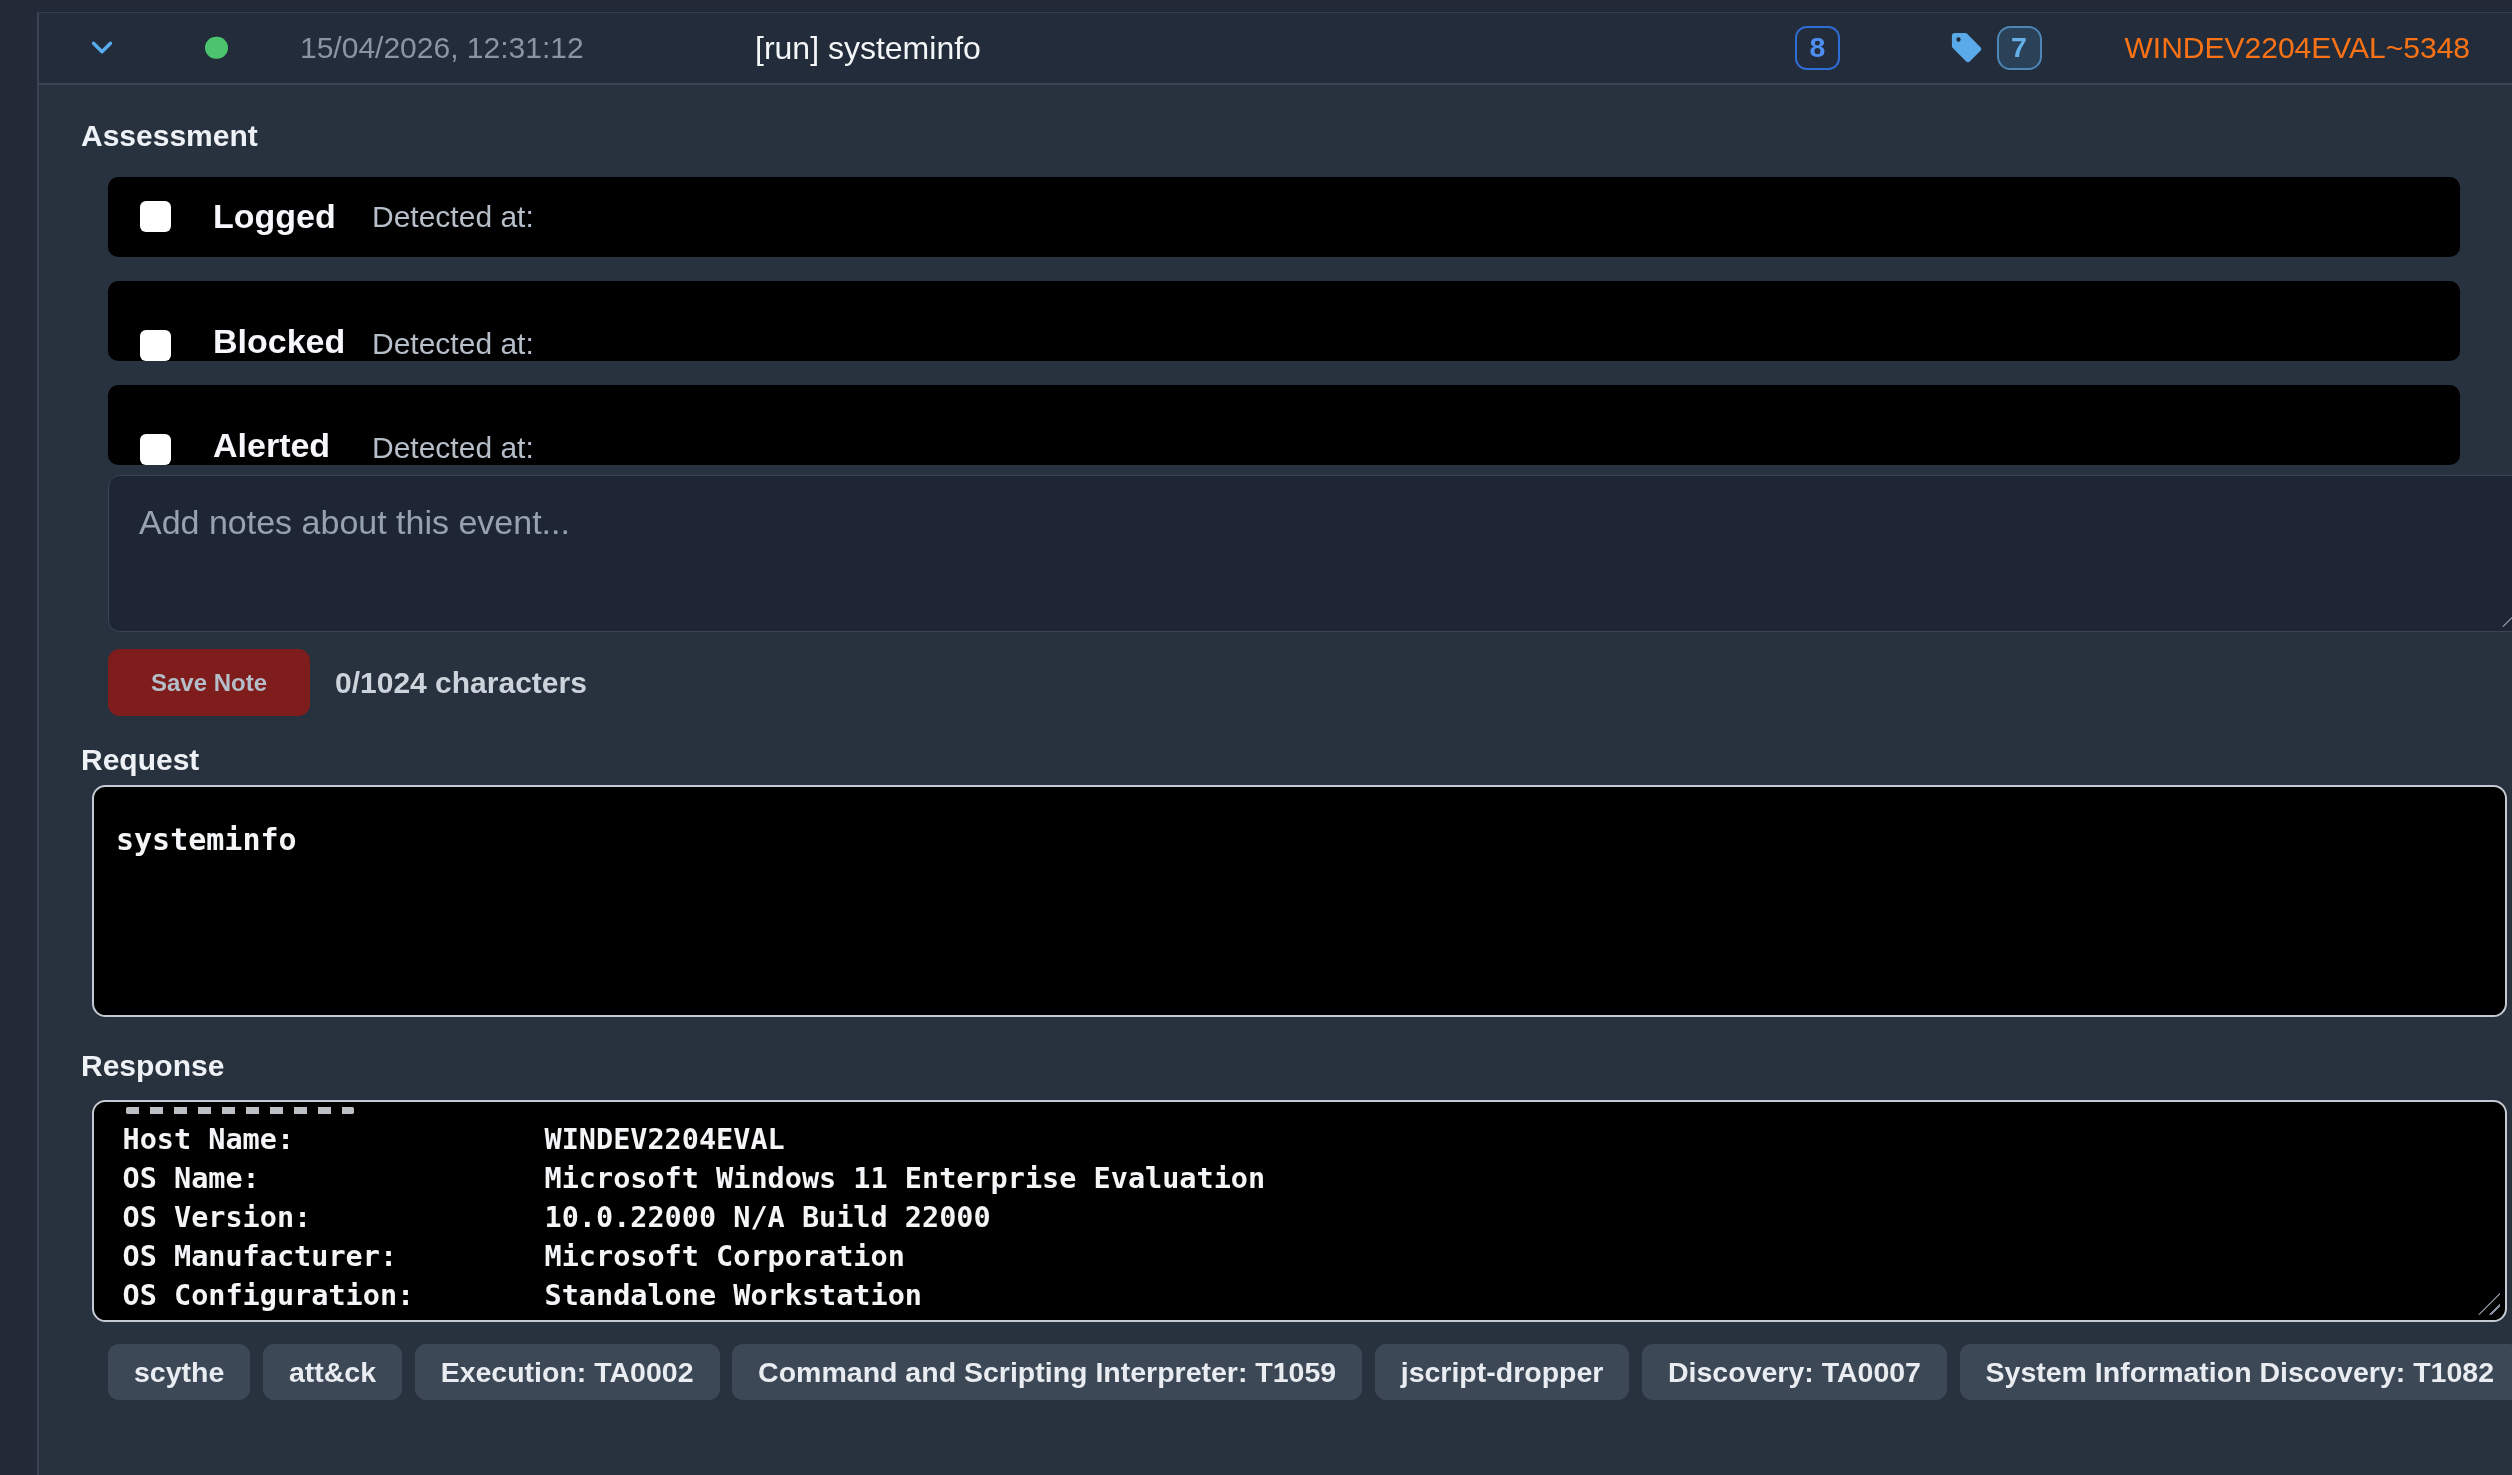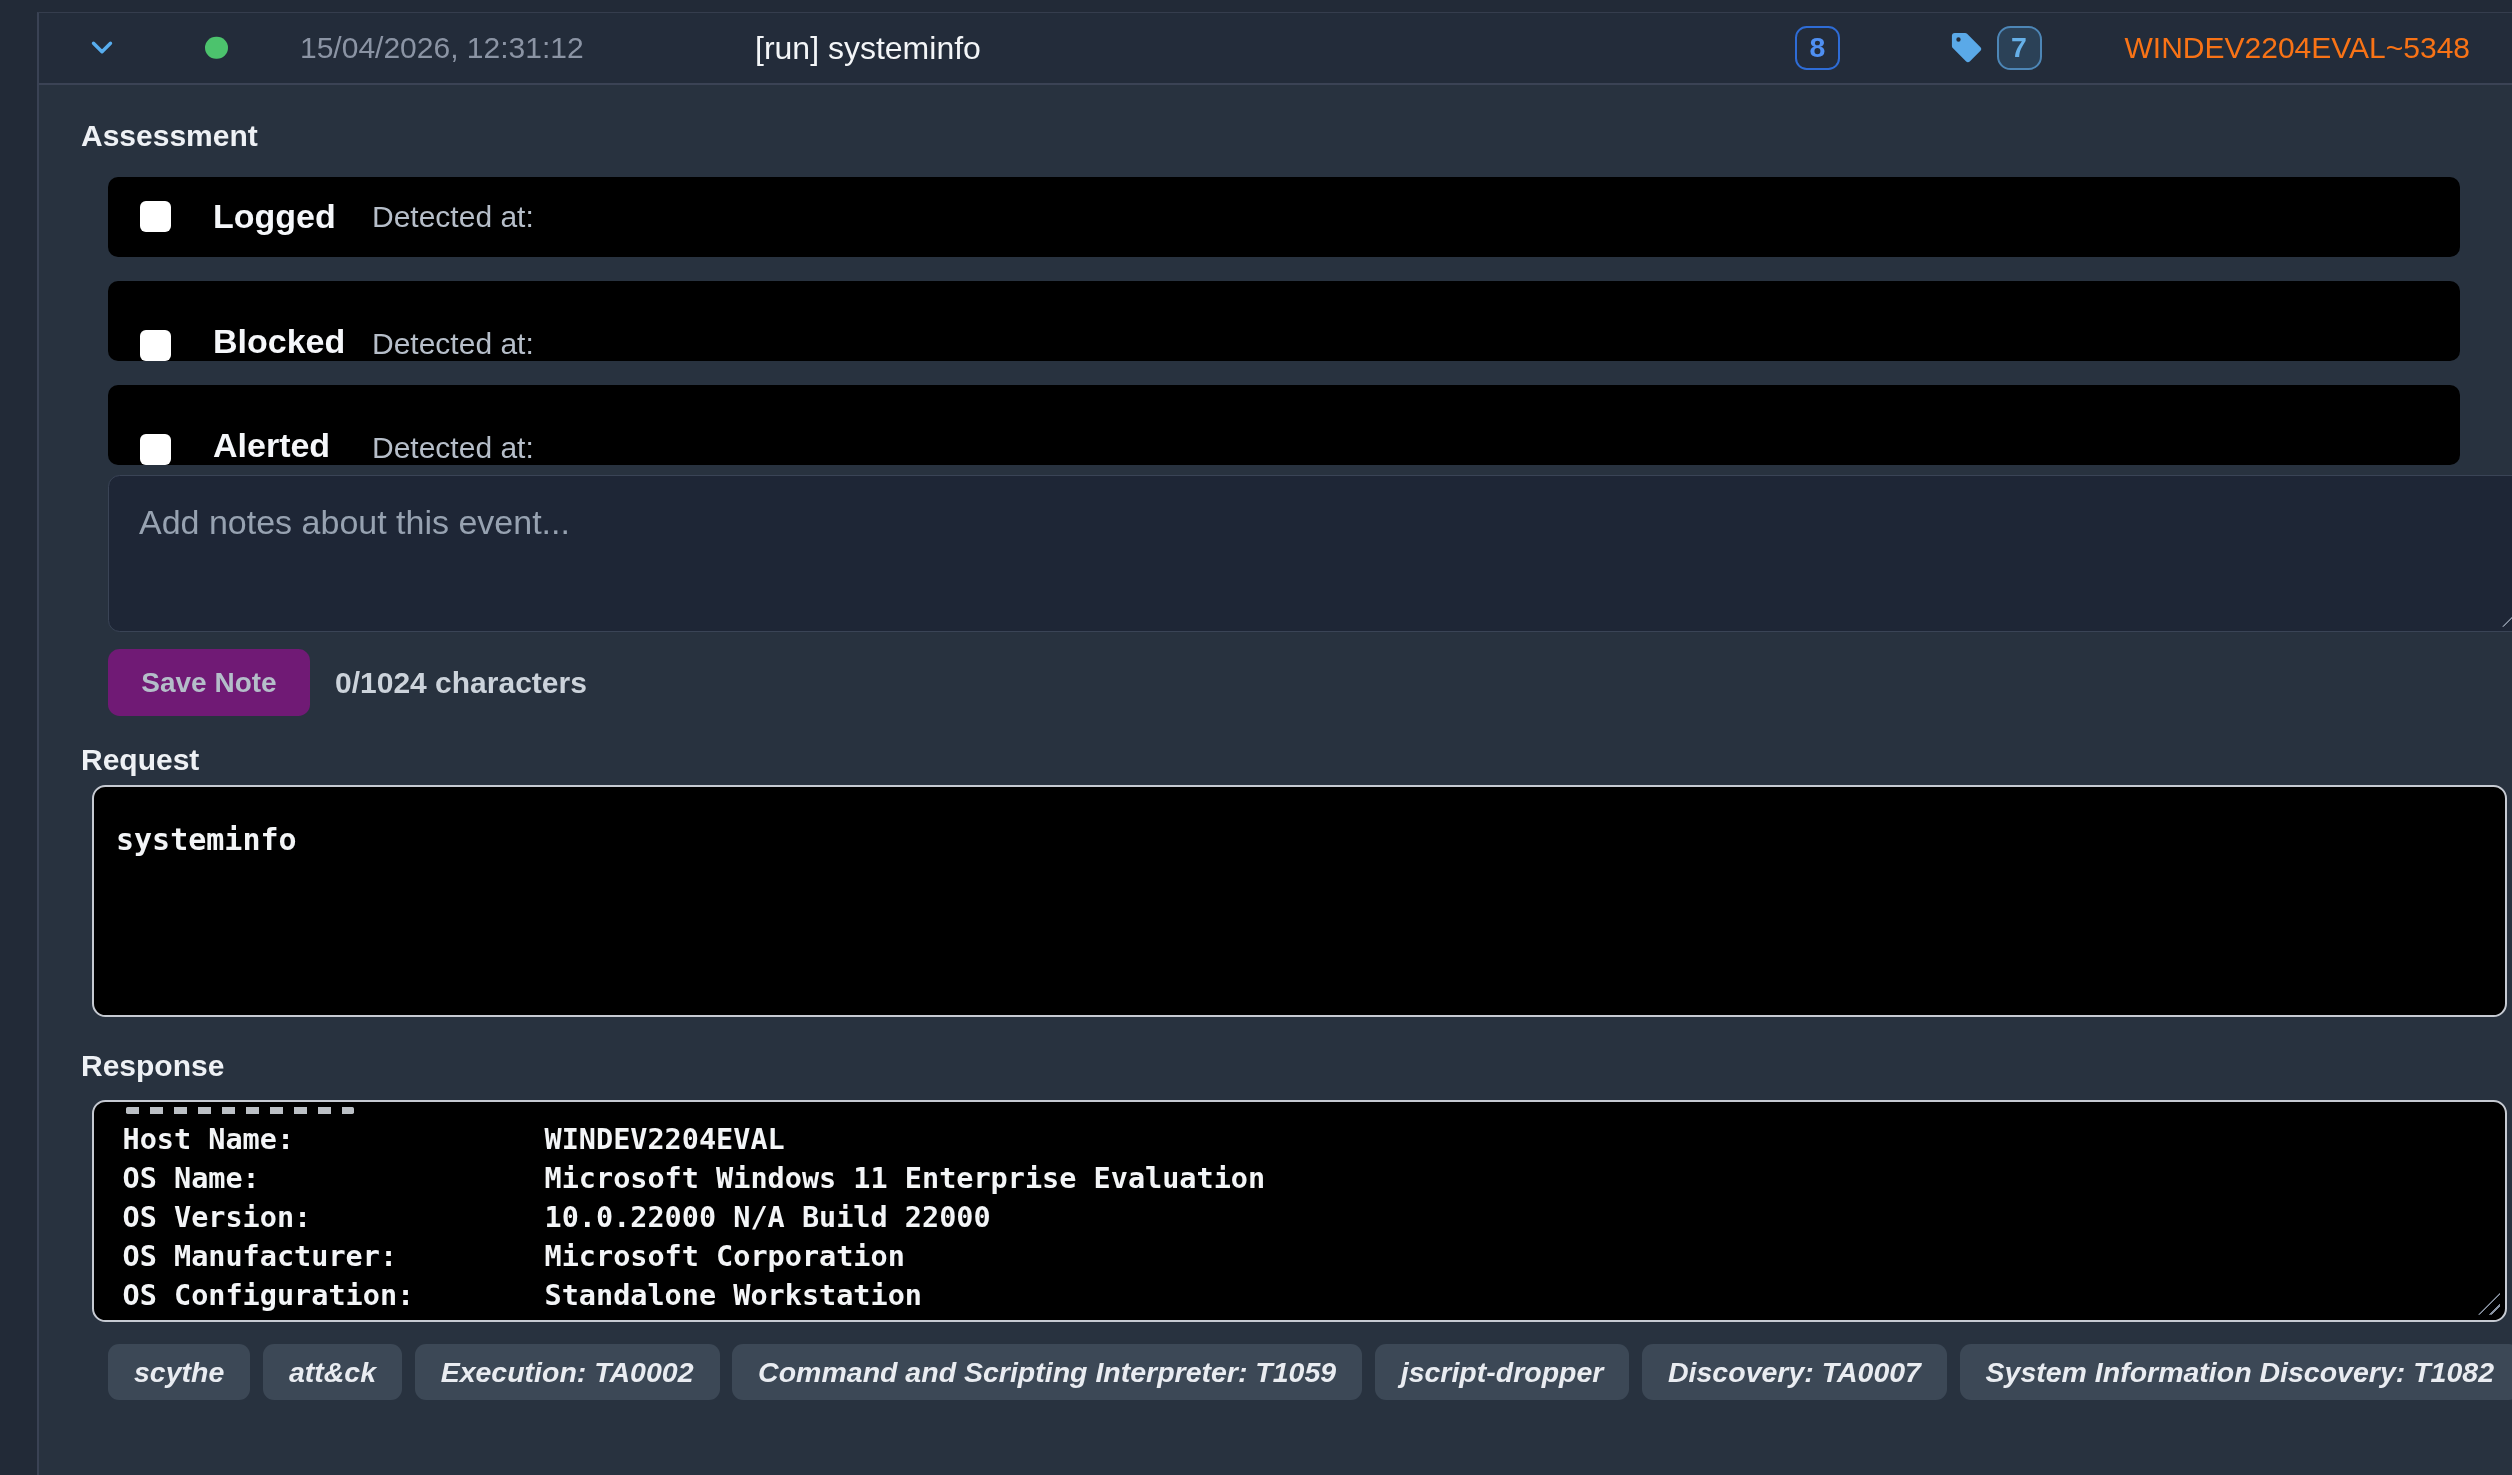--- a/index.html
+++ b/index.html
@@ -78,23 +78,23 @@
   .resize-grip {
     position:absolute; right:5px; bottom:5px; width:22px; height:22px;
     background:repeating-linear-gradient(135deg, transparent 0 5.9px, #8a94a4 5.9px 8.4px);
     clip-path:polygon(100% 0, 100% 100%, 0 100%);
     cursor:nwse-resize;
   }
   
   .save-row { margin-top:17.6px; margin-left:69px; display:flex; align-items:center; }
   .save-btn {
     width:202px; height:67px; border:none; border-radius:11.7px;
-    background:#701a75; color:#b4bec9;
+    background:#7f1d1d; color:#b4bec9;
     font-family:"Liberation Sans", sans-serif;
-    font-size:28px; font-weight:700; cursor:pointer;
+    font-size:24px; font-weight:700; cursor:pointer;
   }
   .char-counter { margin-left:25px; font-size:30px; font-weight:600; color:#ccd3db; }
 
   
   .code-box {
     margin-top:10px; margin-left:53px; width:calc(100% - 58px);
     background:#000000;
     border:2.5px solid #c6cad2; border-radius:13.4px;
     font-family:"DejaVu Sans Mono", monospace;
     font-weight:700; color:#f3f5f7;
@@ -104,21 +104,21 @@
   .response-box { height:222px; margin-top:18.5px; padding:3.4px 28.5px 0 28.5px; font-size:28.5px; }
   .clipped-text-line {
     height:6.7px; width:228px; margin:1.7px 0 6.7px 3.4px;
     background:repeating-linear-gradient(90deg, #d0d5db 0 12.6px, transparent 12.6px 24px);
     border-radius:1.7px; opacity:.9;
   }
   .resp-line { display:flex; line-height:39px; white-space:pre; }
   .resp-key { width:422px; flex:none; }
 
   
-  .tag-chips { margin-top:22.7px; margin-left:69px; display:flex; gap:12.6px;font-style:italic; }
+  .tag-chips { margin-top:22.7px; margin-left:69px; display:flex; gap:12.6px; }
   .tag-chip {
     height:56px; line-height:56px; padding:0 26px;
     background:#3c4856; border-radius:11px;
     font-size:28.5px; font-weight:700; color:#e9ecf1;
     white-space:nowrap; cursor:pointer;
   }
   svg { display:block; }
 </style>
 </head>
 <body>

